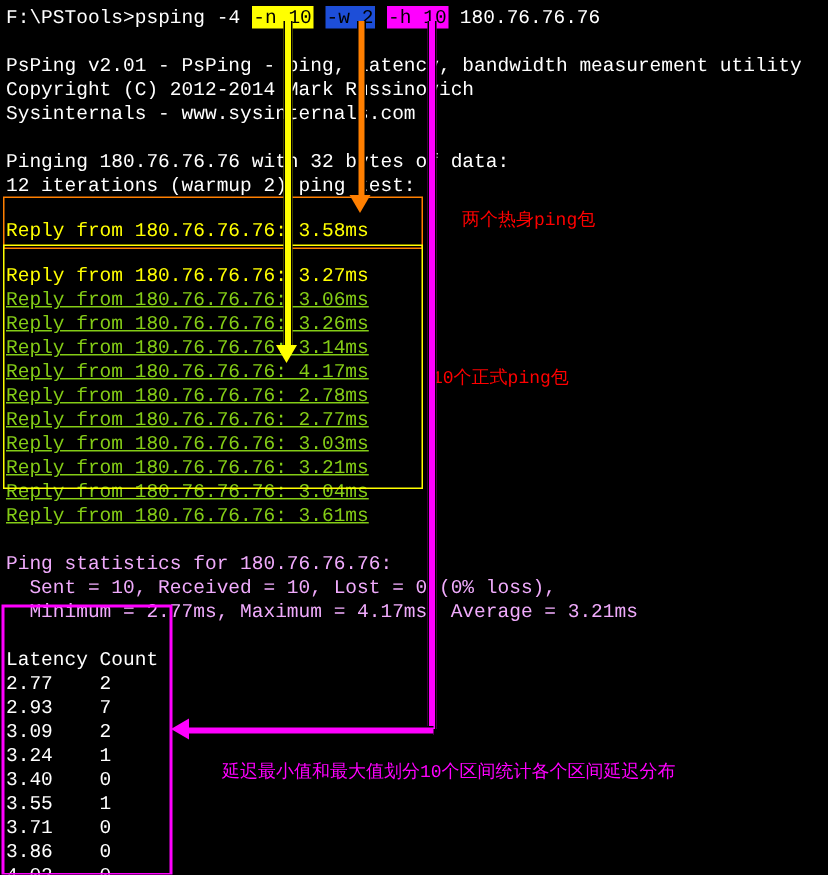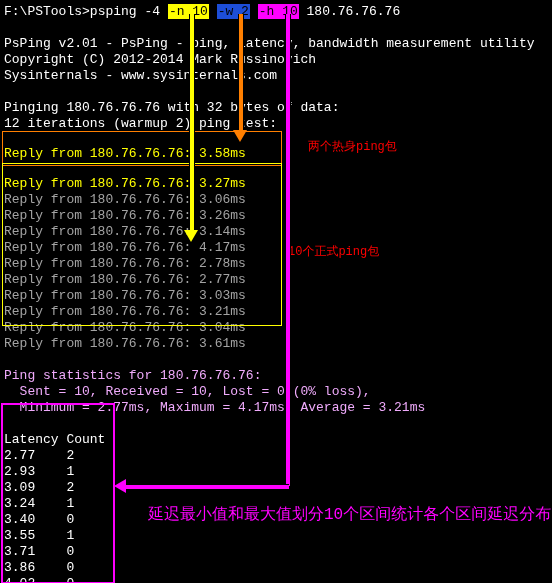--- a/index.html
+++ b/index.html
@@ -10,28 +10,28 @@
     font-size: 13px;
     line-height: 16px;
     color: #fff;
     width: 544px;
     height: 575px;
     position: relative;
     overflow: hidden;
   }
   .white { color: #ffffff; }
   .yellow { color: #ffff00; margin-top: 14px; }
-  .cyan { color: #a3a3a3; }
+  .cyan { color: #84cc16; text-decoration: underline; }
   .green { color: #f0abfc; }
   .highlight-n { background: #ffff00; color:#000; padding:0 1px; }
   .highlight-w { background: #1d4ed8; color:#000; padding:0 1px; }
   .highlight-h { background: #ff00ff; color:#000; padding:0 1px; }
   .line { white-space: pre; }
   .annot { color:#ff0000; position:absolute; font-size:12px; }
-  .annot2 { color:#ff00ff; position:absolute; font-size:16px; }
+  .annot2 { color:#ff00ff; position:absolute; font-size:12px; }
   .box-orange { position:absolute; border:1px solid #ff7f00; pointer-events:none; }
   .box-yellow { position:absolute; border:1px solid #ffff00; pointer-events:none; }
   .box-magenta { position:absolute; border:2px solid #ff00ff; pointer-events:none; }
 
   
   .arrow-line-v { position:absolute; width:4px; pointer-events:none; }
   .arrow-line-h { position:absolute; height:4px; pointer-events:none; }
   .arrow-head-down {
     position:absolute; width:0;height:0;
     border-left:7px solid transparent;
@@ -68,21 +68,21 @@
 <div class="line cyan">Reply from 180.76.76.76: 3.21ms</div>
 <div class="line cyan">Reply from 180.76.76.76: 3.04ms</div>
 <div class="line cyan">Reply from 180.76.76.76: 3.61ms</div>
 <div class="line">&nbsp;</div>
 <div class="line green">Ping statistics for 180.76.76.76:</div>
 <div class="line green">  Sent = 10, Received = 10, Lost = 0 (0% loss),</div>
 <div class="line green">  Minimum = 2.77ms, Maximum = 4.17ms, Average = 3.21ms</div>
 <div class="line">&nbsp;</div>
 <div class="line white">Latency Count</div>
 <div class="line white">2.77    2</div>
-<div class="line white">2.93    1</div>
+<div class="line white">2.93    7</div>
 <div class="line white">3.09    2</div>
 <div class="line white">3.24    1</div>
 <div class="line white">3.40    0</div>
 <div class="line white">3.55    1</div>
 <div class="line white">3.71    0</div>
 <div class="line white">3.86    0</div>
 <div class="line white">4.02    0</div>
 <div class="line white">4.17    1</div>
 
 <div class="box-orange" style="left:2px; top:131px; width:278px; height:33px;"></div>

